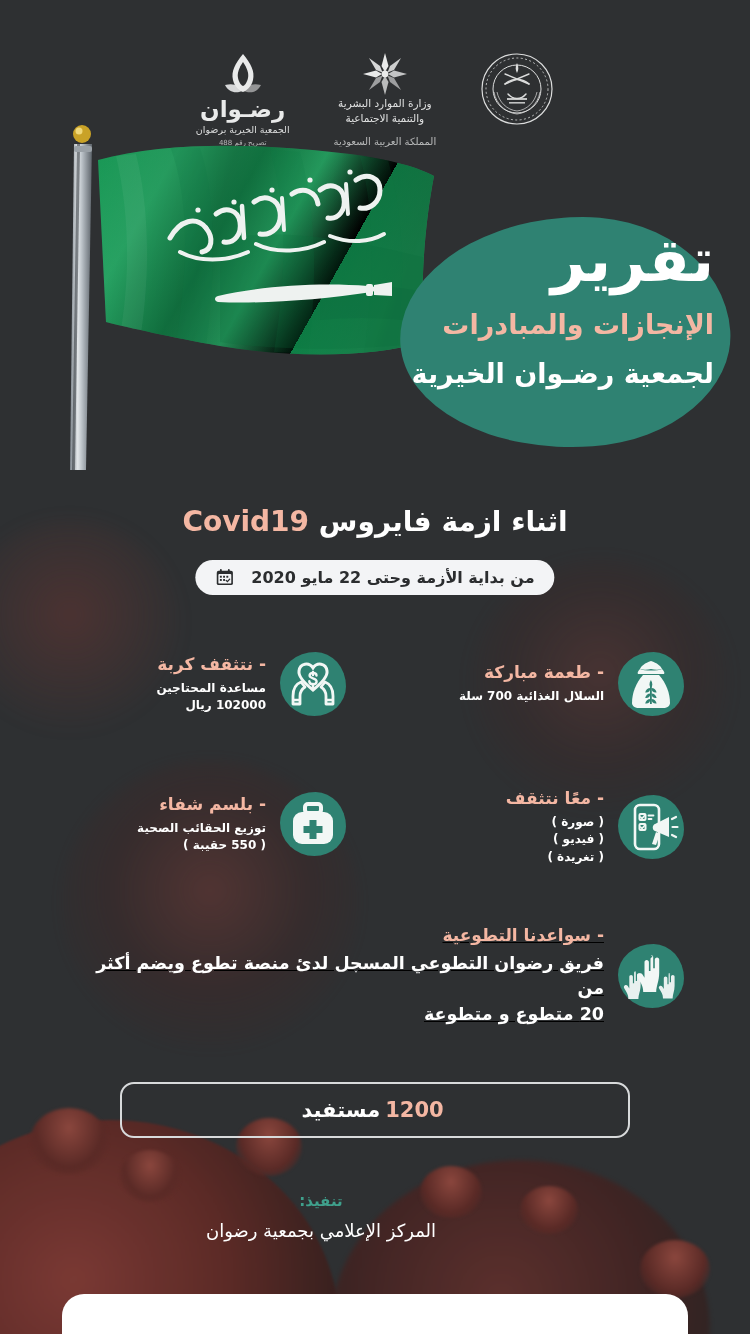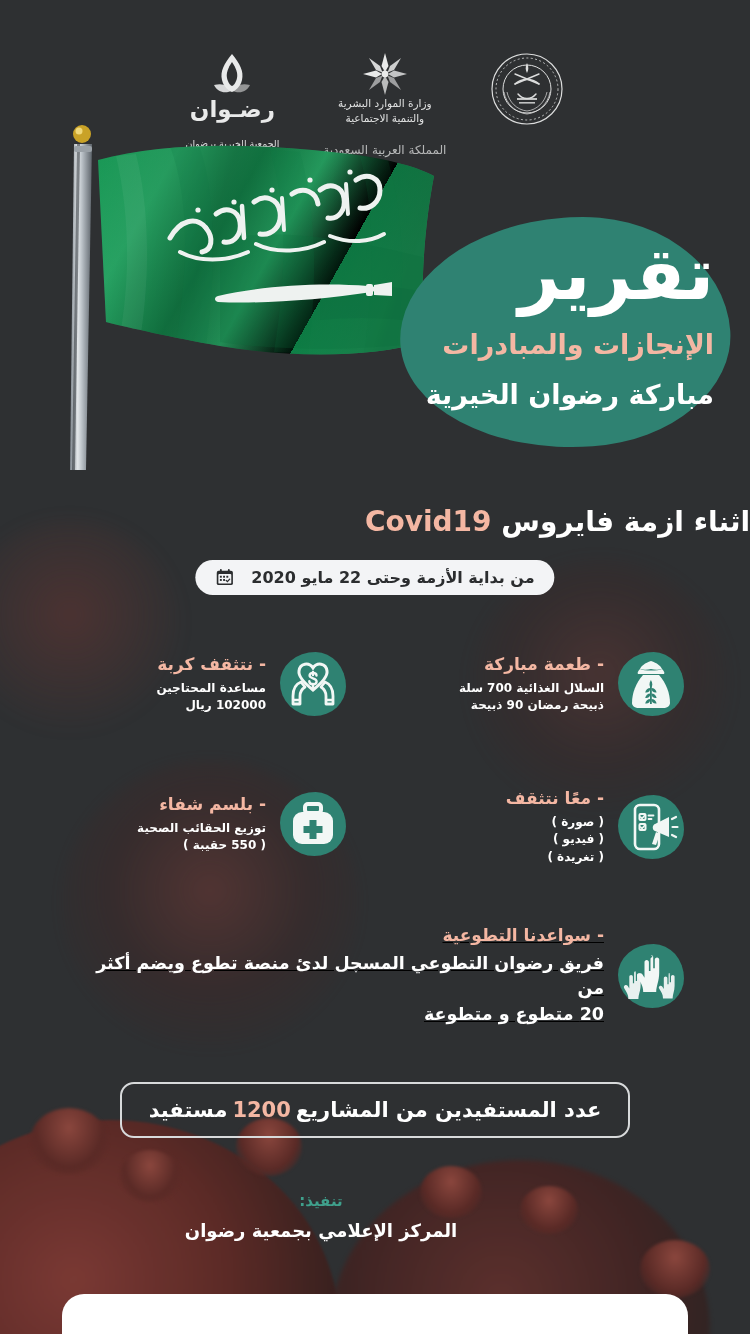--- a/index.html
+++ b/index.html
@@ -40,54 +40,53 @@
 
   
   .logo-row {
     position:absolute; top:52px; left:0; width:750px;
     display:flex; justify-content:center; align-items:flex-start; gap:44px;
     direction:ltr;
   }
   .logo { display:flex; flex-direction:column; align-items:center; color:#e9eaea; }
   .logo-radwan .mark { width:52px; height:50px; }
   .logo-radwan .ar-name { font-size:23px; font-weight:bold; letter-spacing:1px; margin-top:-6px; }
-  .logo-radwan .sub1 { font-size:9.5px; margin-top:16px; opacity:.92; }
+  .logo-radwan .sub1 { font-size:9.5px; margin-top:2px; opacity:.92; }
   .logo-radwan .sub2 { font-size:7px; margin-top:4px; opacity:.7; }
   .logo-ministry { align-items:center; }
   .logo-ministry .palm { width:46px; height:44px; }
   .logo-ministry .ln { font-size:10.5px; line-height:1.45; text-align:center; opacity:.95; }
-  .logo-ministry .ln.small { font-size:12px; opacity:.72; margin-top:16px; letter-spacing:.5px; }
+  .logo-ministry .ln.small { font-size:10px; opacity:.72; margin-top:9px; letter-spacing:.5px; }
   .logo-emirate .seal { width:74px; height:74px; }
 
   
   .flag-wrap { position:absolute; left:20px; top:110px; width:420px; height:360px; }
 
   
   .title-blob {
     position:absolute; right:20px; top:218px; width:330px; height:230px;
     background:#2f8272;
     border-radius:52% 46% 44% 56% / 50% 54% 46% 50%;
     transform:rotate(-4deg);
   }
   .title-block { position:absolute; right:36px; top:230px; width:420px; text-align:right; }
   .title-main {
-    font-size:72px; font-weight:bold; color:#ffffff; line-height:1.02;
+    font-size:60px; font-weight:bold; color:#ffffff; line-height:1.02;
     letter-spacing:-1px;
-    margin-top:8px;
   }
   .title-sub {
     font-size:27px; font-weight:bold; color:#f4b7a3; margin-top:16px; line-height:1.3;
   }
   .title-sub2 {
     font-size:27px; font-weight:bold; color:#ffffff; margin-top:14px; line-height:1.3;
   }
 
   
   .covid-line {
-    position:absolute; top:505px; left:0; width:750px; 
+    position:absolute; top:505px; left:0; width:750px; text-align:center;
     font-size:28px; font-weight:bold; color:#ffffff;
   }
   .covid-line .hl { color:#f4b7a3; }
   .date-badge {
     position:absolute; top:560px; left:50%; transform:translateX(-50%);
     background:#f3f4f6; color:#2b2d2f;
     border-radius:22px; padding:8px 20px;
     font-size:16px; font-weight:bold;
     display:flex; align-items:center; gap:17px; direction:rtl;
     white-space:nowrap;
@@ -126,21 +125,21 @@
     top:1082px; width:510px; height:56px;
     border:2px solid #d8dadb; border-radius:14px;
     display:flex; align-items:center; justify-content:center;
     font-size:21px; font-weight:bold; color:#ffffff; direction:rtl;
   }
   .benefit .num { color:#f4b7a3; margin:0 5px; }
 
   
   .credit { position:absolute; top:1192px; left:0; width:642px; text-align:center; direction:rtl; }
   .credit .lbl { font-size:15px; font-weight:bold; color:#3fa08c; }
-  .credit .val { font-size:18px; font-weight:bold; color:#ffffff; margin-top:10px; }
+  .credit .val { font-size:18px; font-weight:normal; color:#ffffff; margin-top:10px; }
 
   
   .bottom-sheet {
     position:absolute; left:62px; bottom:0; width:626px; height:40px;
     background:#ffffff; border-radius:22px 22px 0 0;
   }
 </style>
 </head>
 <body>
 
@@ -300,21 +299,21 @@
           <path d="M354 175 L372 172 L372 186 L354 185 Z" fill="#eef2f0"></path>
         </g>
       </g>
     </svg>
   </div>
 
   <div class="title-blob"></div>
   <div class="title-block">
     <div class="title-main">تقرير</div>
     <div class="title-sub">الإنجازات والمبادرات</div>
-    <div class="title-sub2">مباركة رضوان الخيرية</div>
+    <div class="title-sub2">لجمعية رضـوان الخيرية</div>
   </div>
 
   <div class="covid-line">
     <span>اثناء ازمة فايروس</span>
     <span class="hl">Covid19</span>
   </div>
   <div class="date-badge">
     <span>من بداية الأزمة وحتى 22 مايو 2020</span>
     <svg class="cal-icon" viewBox="0 0 20 20">
       <rect x="1.5" y="3" width="17" height="15" rx="2" fill="#2b2d2f"></rect>
@@ -369,21 +368,20 @@
           <path d="M28.3 38.5 C31.2 38.5 33.2 40.5 33.6 43 C30.8 43.5 28.6 42 28.3 38.5 Z"></path>
           <path d="M27.5 44 C24.6 44 22.6 46 22.2 48.5 C25 49 27.2 47.5 27.5 44 Z"></path>
           <path d="M28.3 44 C31.2 44 33.2 46 33.6 48.5 C30.8 49 28.6 47.5 28.3 44 Z"></path>
         </g>
       </svg>
     </div>
     <div class="txt">
       <div class="head">- طعمة مباركة</div>
       <div class="body">
         <div>السلال الغذائية 700 سلة</div>
-        <div>ذبيحة رمضان 90 ذبيحة</div>
       </div>
     </div>
   </div>
 
   <div class="stat stat-health">
     <div class="icon-blob">
       <div class="blob-bg"></div>
       <svg width="56" height="52" viewBox="0 0 56 52">
         <rect x="20" y="6" width="16" height="9" rx="3" fill="none" stroke="#f2f7f5" stroke-width="4"></rect>
         <rect x="8" y="14" width="40" height="32" rx="9" fill="#f2f7f5"></rect>
@@ -451,21 +449,20 @@
     <div class="txt">
       <div class="head">- سواعدنا التطوعية</div>
       <div class="body">
         <div>فريق رضوان التطوعي المسجل لدئ منصة تطوع ويضم أكثر من</div>
         <div>20 متطوع و متطوعة</div>
       </div>
     </div>
   </div>
 
   <div class="benefit">
-    <span>عدد المستفيدين من المشاريع</span>
     <span class="num">1200</span>
     <span>مستفيد</span>
   </div>
 
   <div class="credit">
     <div class="lbl">تنفيذ:</div>
     <div class="val">المركز الإعلامي بجمعية رضوان</div>
   </div>
 
   <div class="bottom-sheet"></div>

